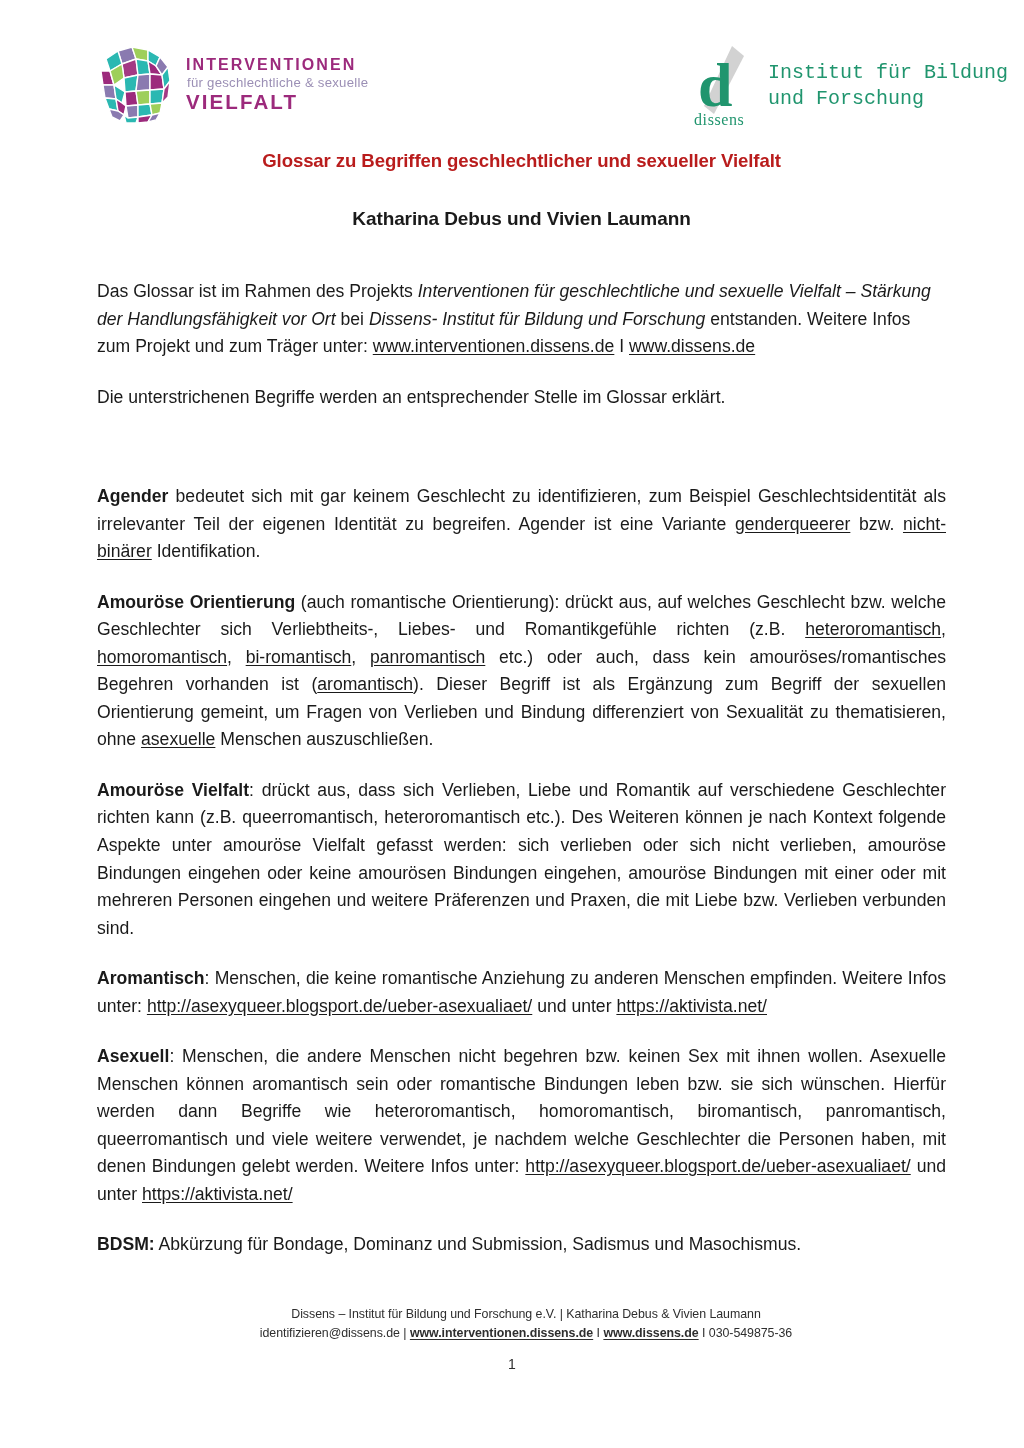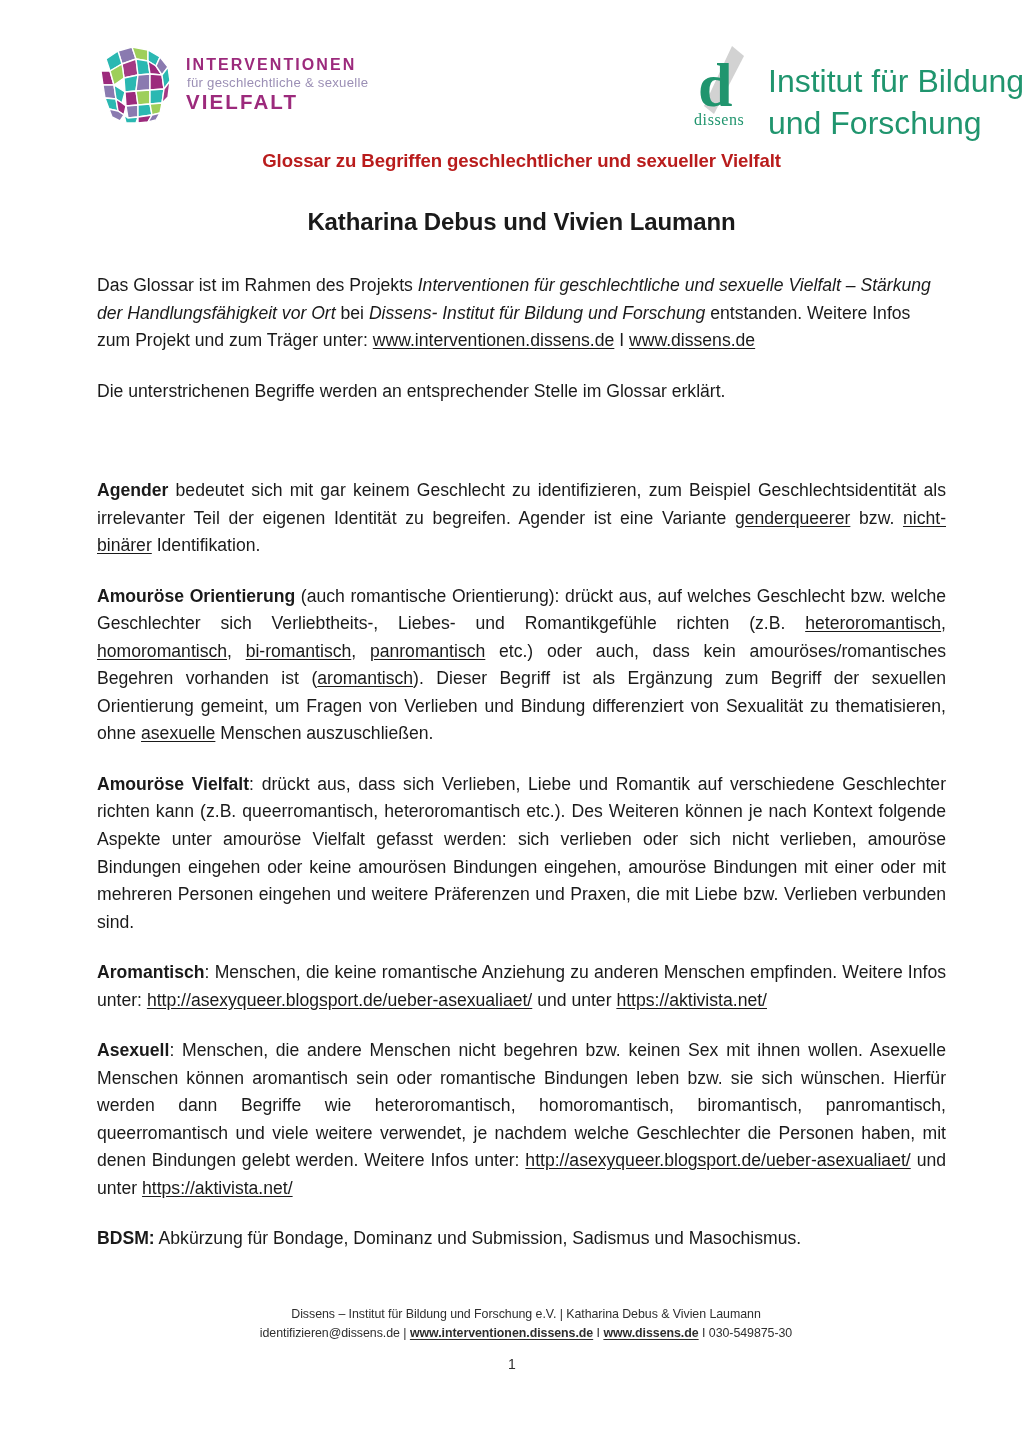--- a/index.html
+++ b/index.html
@@ -69,23 +69,23 @@
   .logo-right {
     position: absolute;
     left: 694px;
     top: 4px;
     display: flex;
     align-items: flex-start;
     gap: 12px;
   }
   .logo-right .dmark { width: 62px; height: 86px; display: block; }
   .logo-right .rwords {
-    font-family: Liberation Sans, sans-serif;
+    font-family: Liberation Mono, monospace;
     color: #20956e;
-    font-size: 32px;
+    font-size: 20px;
     line-height: 1.32;
     padding-top: 16px;
     white-space: nowrap;
   }
 
   
   .doc {
     position: absolute;
     left: 97px;
     top: 150px;
@@ -95,24 +95,24 @@
   .title {
     text-align: center;
     font-size: 18.6px;
     font-weight: bold;
     color: #b91c1c;
     margin: 0 0 36px 0;
     letter-spacing: -0.1px;
   }
   .authors {
     text-align: center;
-    font-size: 24px;
+    font-size: 19px;
     font-weight: bold;
     color: #1a1a1a;
-    margin: 0 0 36px 0;
+    margin: 0 0 48px 0;
     letter-spacing: -0.1px;
   }
 
   p.para {
     font-size: 17.6px;
     line-height: 1.565;
     margin: 0 0 23px 0;
     text-align: justify;
     color: #1a1a1a;
     hyphens: none;
@@ -234,17 +234,17 @@
     <p class="para"><span class="bd">Aromantisch</span><span>: Menschen, die keine romantische Anziehung zu anderen Menschen empfinden. Weitere Infos unter: </span><span class="ul">http://asexyqueer.blogsport.de/ueber-asexualiaet/</span><span> und unter </span><span class="ul">https://aktivista.net/</span></p>
 
     <p class="para"><span class="bd">Asexuell</span><span>: Menschen, die andere Menschen nicht begehren bzw. keinen Sex mit ihnen wollen. Asexuelle Menschen können aromantisch sein oder romantische Bindungen leben bzw. sie sich wünschen. Hierfür werden dann Begriffe wie heteroromantisch, homoromantisch, biromantisch, panromantisch, queerromantisch und viele weitere verwendet, je nachdem welche Geschlechter die Personen haben, mit denen Bindungen gelebt werden. Weitere Infos unter: </span><span class="ul">http://asexyqueer.blogsport.de/ueber-asexualiaet/</span><span> und unter </span><span class="ul">https://aktivista.net/</span></p>
 
     <p class="para left"><span class="bd">BDSM:</span><span> Abkürzung für Bondage, Dominanz und Submission, Sadismus und Masochismus.</span></p>
 
   </div>
 
   <div class="footer">
     <div class="fline">Dissens – Institut für Bildung und Forschung e.V.  |  Katharina Debus &amp; Vivien Laumann</div>
-    <div class="fline"><span>identifizieren@dissens.de  |  </span><span class="ul">www.interventionen.dissens.de</span><span> I </span><span class="ul">www.dissens.de</span><span> I 030-549875-30</span></div>
+    <div class="fline"><span>identifizieren@dissens.de  |  </span><span class="ul">www.interventionen.dissens.de</span><span> I </span><span class="ul">www.dissens.de</span><span> I 030-549875-36</span></div>
   </div>
   <div class="pageno">1</div>
 
 </div>
 
 </body></html>

